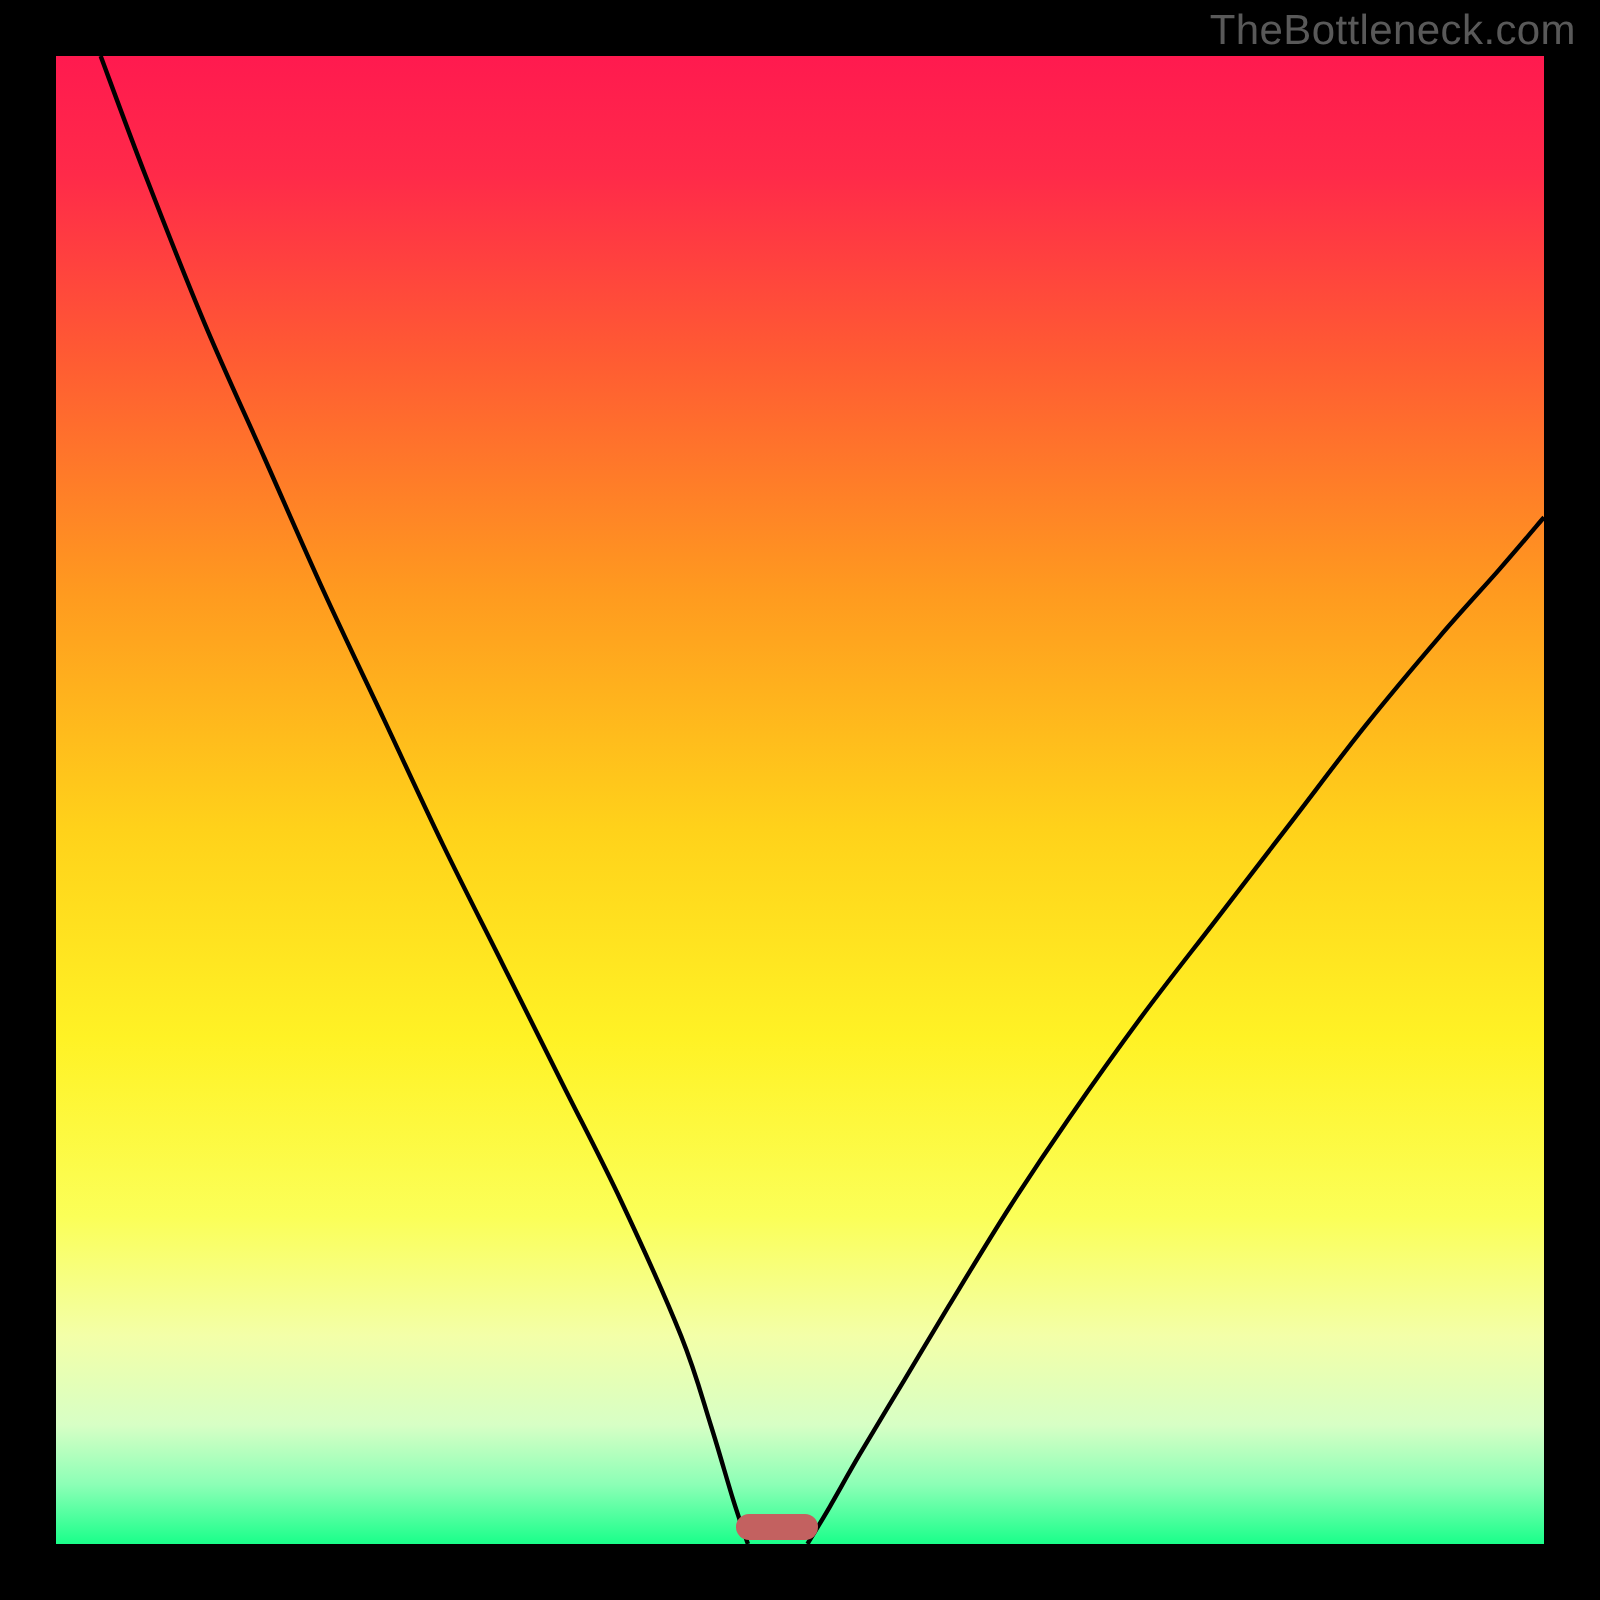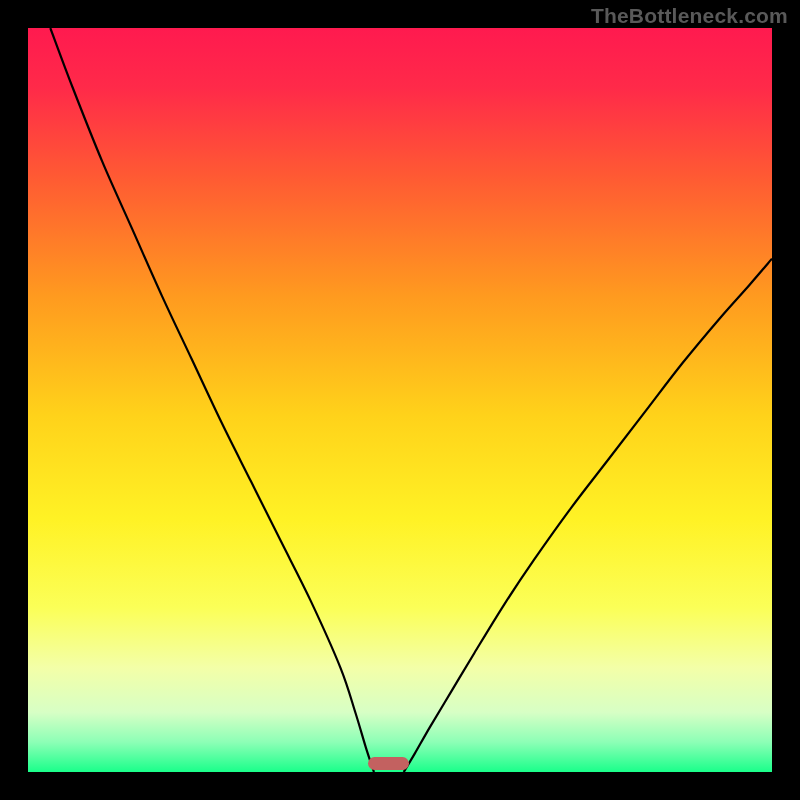--- a/index.html
+++ b/index.html
@@ -45,21 +45,21 @@
     position: absolute;
     border-radius: 7px;
   }
   .watermark {
     position: absolute;
     top: 4px;
     right: 12px;
     color: #595959;
     font-size: 21px;
     letter-spacing: 0.2px;
-    font-weight: 700;
+    font-weight: 400;
   }
 </style>
 </head>
 <body>
 
 <div class="frame">
   <div class="plot">
     <svg class="gradient" viewBox="0 0 744 744" preserveAspectRatio="none">
       <defs>
         <linearGradient id="bg" x1="0" y1="0" x2="0" y2="1">

